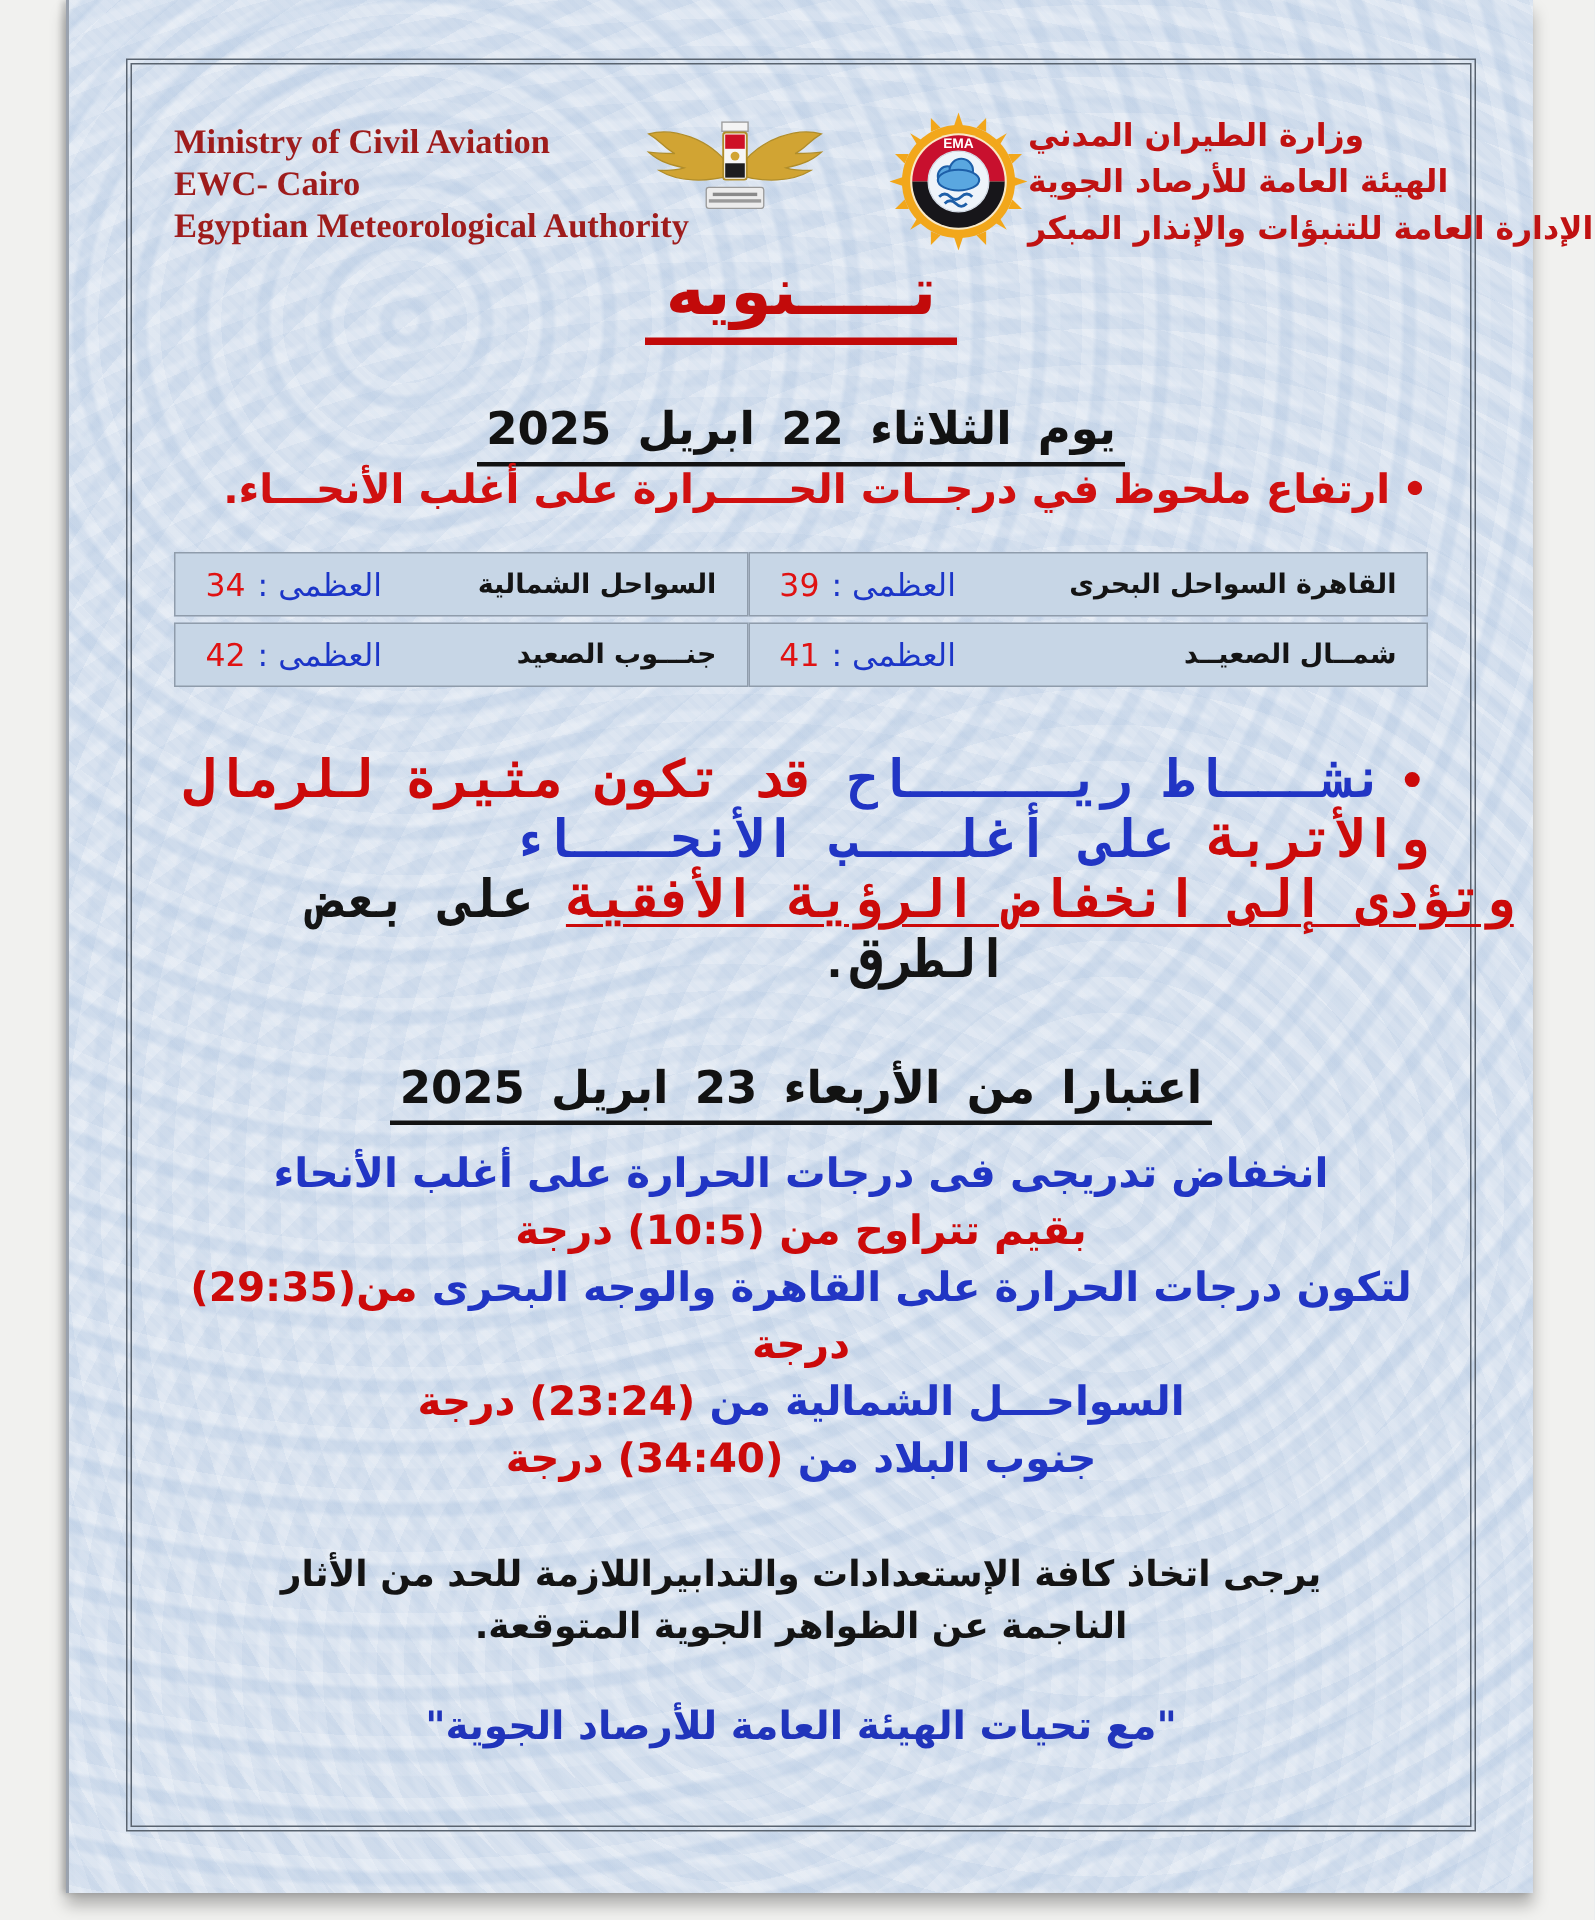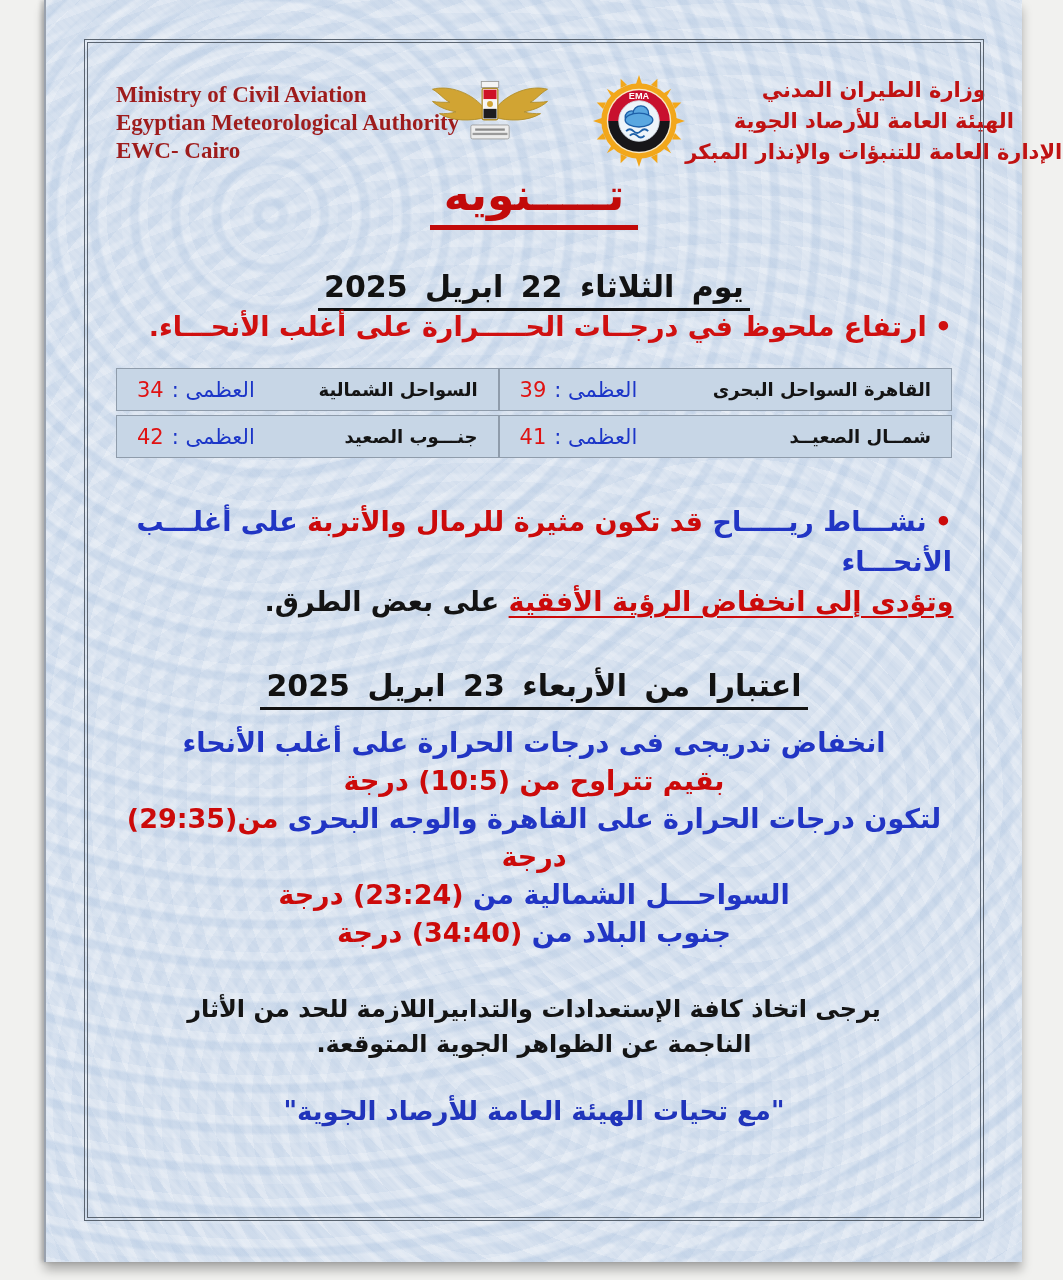--- a/index.html
+++ b/index.html
@@ -19,21 +19,21 @@
   .frame{
     position:absolute;left:41px;top:42px;width:894px;height:1176px;
     border:1px solid #5a6470;outline:1px solid #5a6470;outline-offset:2px;
     box-sizing:border-box;padding:30px 28px 0 28px;
   }
   
   .hdr{display:flex;direction:ltr;justify-content:space-between;align-items:flex-start;}
   .hdr-en{color:#9e1c1c;font-family:"Liberation Serif",serif;font-weight:700;
     font-size:23px;line-height:28px;white-space:nowrap;padding-top:8px;}
   .hdr-logos{display:flex;align-items:flex-start;gap:42px;padding-top:2px;margin-left:-30px;}
-  .hdr-ar{direction:rtl;text-align:center;color:#c01212;font-weight:700;
+  .hdr-ar{direction:rtl;text-align:left;color:#c01212;font-weight:700;
     font-size:21px;line-height:31px;white-space:nowrap;padding-top:2px;}
   
   .title-wrap{text-align:center;margin-top:2px;}
   .title{display:inline-block;color:#c20a0a;font-size:44px;font-weight:700;
     line-height:1.0;border-bottom:5px solid #c20a0a;padding:0 14px 8px 14px;direction:rtl;}
   
   .date1-wrap{text-align:center;margin-top:39px;}
   .date-heading{display:inline-block;direction:rtl;color:#121212;font-weight:700;
     font-size:30px;border-bottom:3px solid #121212;padding:0 6px 4px 6px;word-spacing:7px;}
   
@@ -42,21 +42,21 @@
   .bullet-dot{margin-left:8px;}
   
   table.temps{width:100%;margin-top:22px;border-collapse:separate;border-spacing:0 4px;direction:rtl;}
   table.temps td{background:#c7d6e6;border:1px solid #8f9cab;padding:5px 20px;height:31px;}
   .cellflex{display:flex;justify-content:space-between;align-items:center;direction:rtl;}
   .region{color:#141414;font-weight:700;font-size:18px;white-space:nowrap;}
   .maxgrp{font-weight:400;font-size:21px;white-space:nowrap;}
   .maxlbl{color:#1b35c8;}
   .maxval{color:#e01212;margin-right:8px;}
   
-  .bullet2{margin-top:40px;font-size:27px;font-weight:700;direction:rtl;line-height:40px;}
+  .bullet2{margin-top:40px;font-size:35px;font-weight:700;direction:rtl;line-height:40px;font-family:Liberation Mono, monospace;}
   .b2l1{text-align:right;}
   .b2l2{text-align:center;transform:translateX(75px);}
   .t-blue{color:#2135c4;}
   .t-red{color:#cc0a0a;}
   .t-black{color:#141414;}
   .t-red-u{color:#cc0a0a;text-decoration:underline;text-decoration-thickness:2px;text-underline-offset:5px;}
   
   .date2-wrap{text-align:center;margin-top:46px;}
   .forecast{direction:rtl;text-align:center;margin-top:14px;font-size:27px;font-weight:700;line-height:38px;}
   .forecast div{margin-bottom:0px;}
@@ -70,22 +70,22 @@
 </head>
 <body>
 
 <div class="photo">
   <div class="page">
     <div class="frame">
 
       <div class="hdr">
         <div class="hdr-en">
           <div>Ministry of Civil Aviation</div>
+          <div>EWC- Cairo</div>
           <div>Egyptian Meteorological Authority</div>
-          <div>EWC- Cairo</div>
         </div>
 
         <div class="hdr-logos">
 
           <span>
             <svg width="122" height="86" viewBox="0 0 140 96">
               <g fill="#d1a433" stroke="#b08d2a" stroke-width="1">
                 <path d="M66 40 C50 18, 22 10, 4 15 C14 21, 16 26, 24 30 C17 30, 10 30, 4 29 C13 37, 22 39, 31 41 C25 43, 18 43, 12 43 C27 52, 48 52, 66 47 Z"></path>
                 <path d="M74 40 C90 18, 118 10, 136 15 C126 21, 124 26, 116 30 C123 30, 130 30, 136 29 C127 37, 118 39, 109 41 C115 43, 122 43, 128 43 C113 52, 92 52, 74 47 Z"></path>
               </g>

